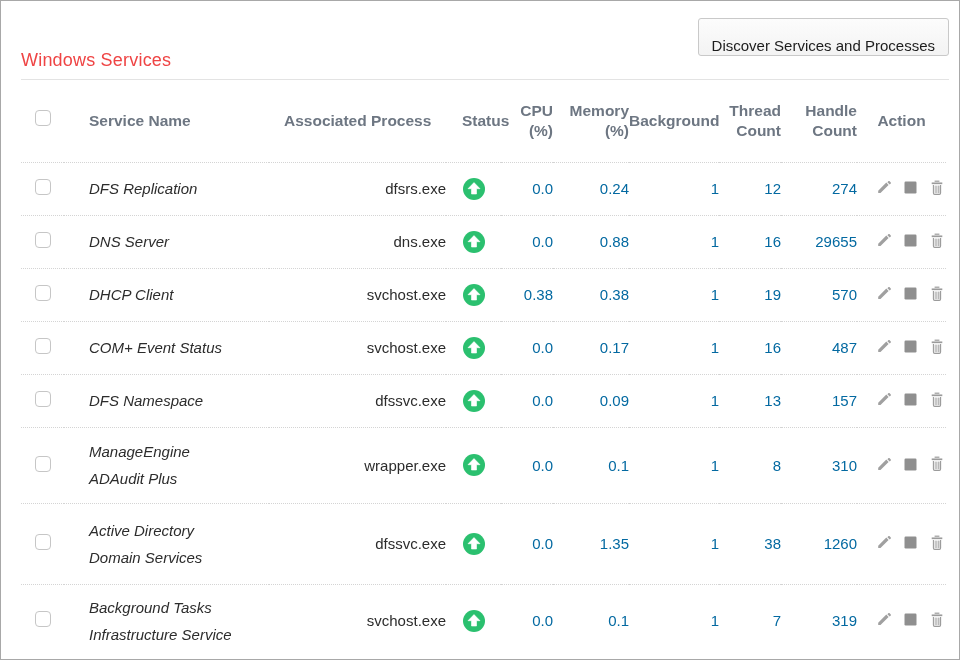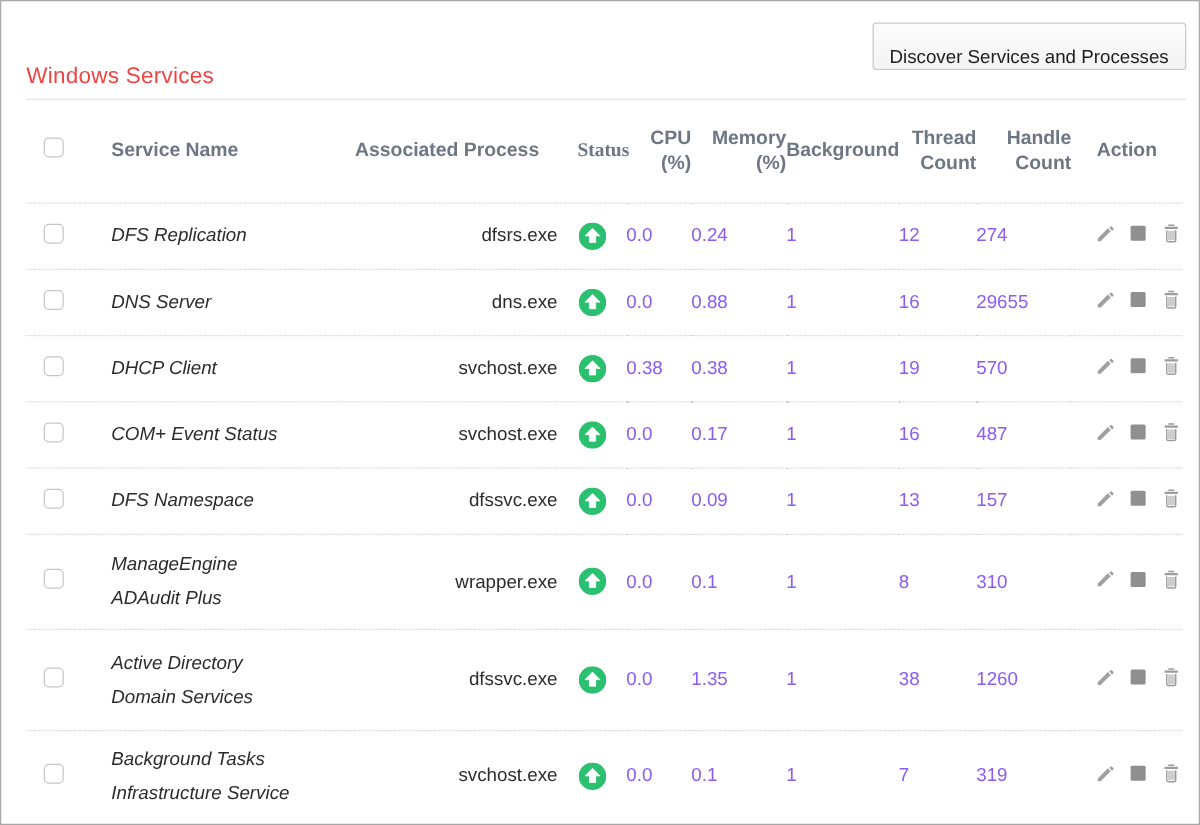--- a/index.html
+++ b/index.html
@@ -64,41 +64,41 @@
     font-size: 15.5px;
     font-weight: 700;
     color: #6d7682;
     white-space: pre-line;
     border-bottom: 1px dotted #d4d4d4;
     line-height: 20px;
   }
   th.al { text-align: left; }
   th.ac { text-align: center; }
   th.ar { text-align: right; }
-  th.th-status { padding-left: 16px; font-family: Liberation Serif, serif; }
+  th.th-status { padding-left: 16px; }
   th.th-service { padding-left: 25px; }
   th.th-process { padding-left: 15px; }
 
   tbody td {
     vertical-align: middle;
     border-bottom: 1px dotted #d4d4d4;
     font-size: 15px;
     color: #2c2c2c;
   }
   tbody tr { height: 53px; }
   tbody tr:nth-child(6) { height: 76px; }
   tbody tr:nth-child(7) { height: 81px; }
   tbody tr:nth-child(8) { height: 73px; }
   tbody tr:last-child td { border-bottom: none; }
 
   td.cell-check { text-align: center; }
   td.cell-service { padding-left: 25px; white-space: pre-line; line-height: 27px; font-style: italic; }
   td.cell-process { padding-left: 15px; text-align: right; }
   td.cell-status { text-align: center; }
-  td.num { color: #8b5cf6; }
+  td.num { text-align: right; color: #0369a1; }
   td.cell-action { text-align: right; padding-right: 1px; white-space: nowrap; }
 
   .cb {
     display: inline-block;
     width: 16px; height: 16px;
     border: 1px solid #c6c6c6;
     border-radius: 4px;
     background: #ffffff;
     cursor: pointer;
   }

